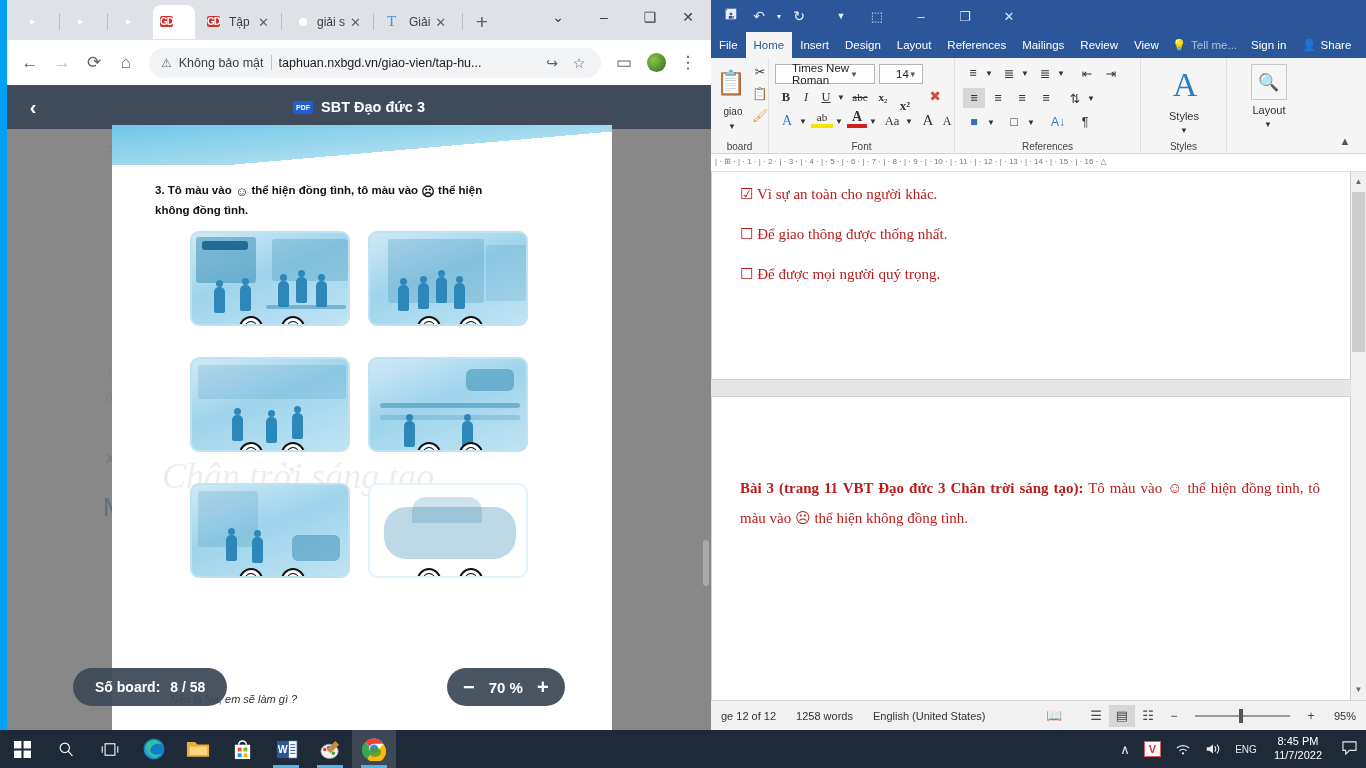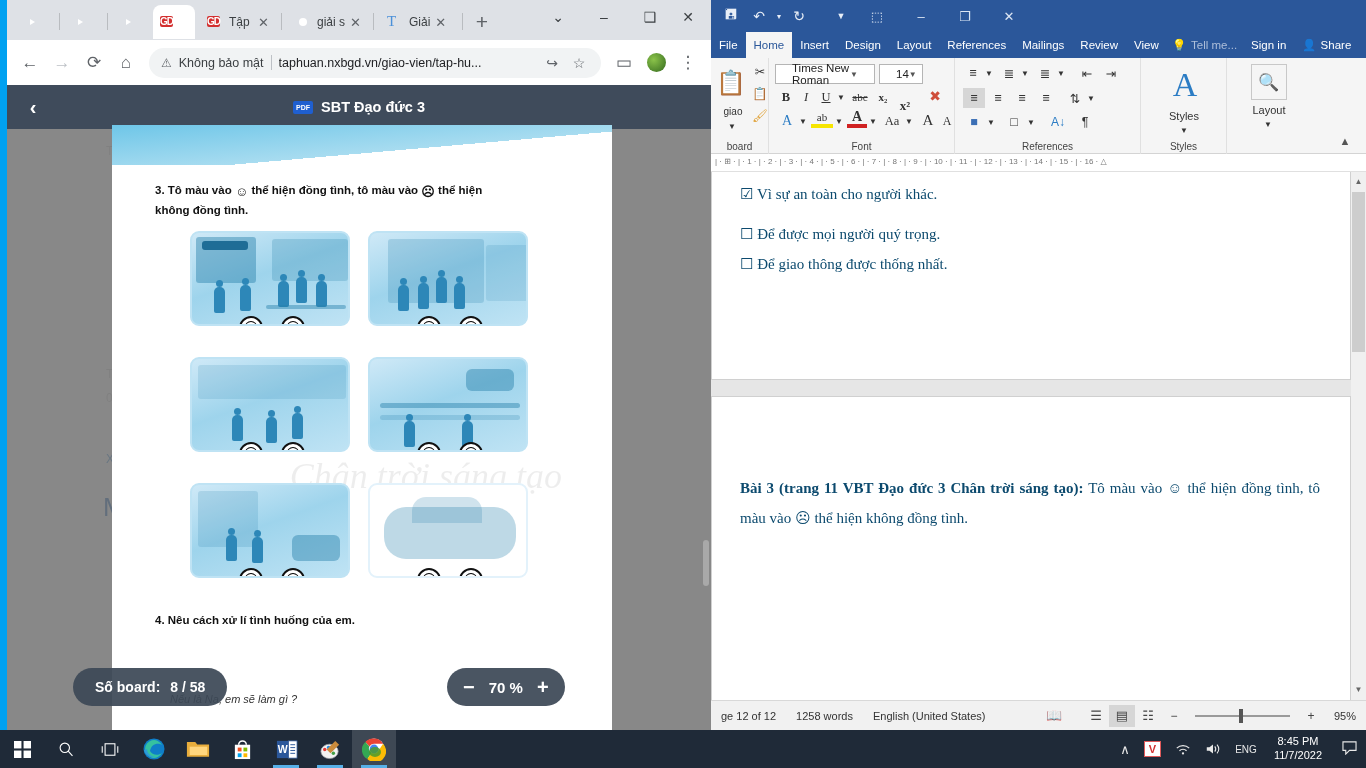--- a/index.html
+++ b/index.html
@@ -137,21 +137,21 @@
   #pdf-page {
     position: absolute; left: 105px; top: 40px; width: 500px; height: 605px;
     background: #ffffff; overflow: hidden;
   }
   #pdf-band {
     position: absolute; left: 0; top: 0; width: 500px; height: 40px;
     background: linear-gradient(175deg, #6ec6e8 0%, #a8dcf0 60%, #ffffff 60%);
   }
   #pdf-watermark {
     position: absolute; left: 50px; top: 330px; width: 400px;
-    text-align: right; font-family: "Liberation Serif", serif;
+    text-align: left; font-family: "Liberation Serif", serif;
     font-style: italic; font-size: 36px; color: rgba(0,0,0,0.07);
     white-space: nowrap; pointer-events: none;
   }
   .pdf-q {
     position: absolute; font-size: 11.5px; font-weight: bold; color: #111;
     line-height: 1.45; width: 420px;
   }
   .pdf-body {
     position: absolute; font-size: 11px; color: #333; line-height: 1.5;
     width: 400px;
@@ -266,21 +266,21 @@
   }
   #word-doc-area {
     position: absolute; left: 0; top: 172px; width: 655px; height: 528px;
     background: #e6e6e6; overflow: hidden;
   }
   .doc-page {
     position: absolute; left: 0; width: 640px; background: #fff;
     border: 1px solid #d0d0d0;
   }
   .doc-text {
-    font-family: "Liberation Serif", serif; font-size: 15px; color: #0c4a6e;
+    font-family: "Liberation Serif", serif; font-size: 15px; color: #b91c1c;
     line-height: 2.0;
   }
   .doc-text b { font-weight: bold; }
   #word-scrollbar {
     position: absolute; right: 0; top: 172px; width: 15px; height: 528px;
     background: #f0f0f0;
   }
   #word-scroll-thumb {
     position: absolute; right: 1px; top: 20px; width: 13px; height: 160px;
     background: #cdcdcd;
@@ -509,21 +509,20 @@
         <div class="panel" style="background:#ffffff;border-color:#e3f2fb;">
           <div class="shape" style="left:14px;top:22px;width:132px;height:52px;border-radius:22px;background:rgba(41,128,171,.30);"></div>
           <div class="shape" style="left:42px;top:12px;width:70px;height:26px;border-radius:14px 14px 0 0;background:rgba(41,128,171,.22);"></div>
           <div class="faces">
             <span class="face">☺</span>
             <span class="face">☹</span>
           </div>
         </div>
       </div>
 
-      <div class="pdf-q" style="left:43px;top:487px;">4. Nêu cách xử lí tình huống của em.</div>
       <div class="pdf-body" style="left:58px;top:566px;font-style:italic;">Nếu là Na, em sẽ làm gì ?</div>
     </div>
 
     <div id="pdf-scroll-thumb"></div>
 
     <div id="page-pill">
       <span>Số board:</span>
       <span>8 / 58</span>
     </div>
     <div id="zoom-pill">
@@ -657,27 +656,27 @@
   </div>
 
   <div id="word-doc-area">
 
     <div class="doc-page" style="top:-192px;height:400px;">
       <div class="doc-text" style="position:absolute;left:28px;top:198px;width:580px;">
         <div style="margin-bottom:10px;">
           <span>☑</span>
           <span>Vì sự an toàn cho người khác.</span>
         </div>
+        <div style="margin-bottom:10px;">
+          <span>☐</span>
+          <span>Để giao thông được thống nhất.</span>
+        </div>
         <div>
           <span>☐</span>
           <span>Để được mọi người quý trọng.</span>
-        </div>
-        <div style="margin-bottom:10px;">
-          <span>☐</span>
-          <span>Để giao thông được thống nhất.</span>
         </div>
       </div>
     </div>
 
     <div class="doc-page" style="top:224px;height:480px;">
       <div class="doc-text" style="position:absolute;left:28px;top:76px;width:580px;text-align:justify;">
         <b>Bài 3 (trang 11 VBT Đạo đức 3 Chân trời sáng tạo):</b>
         <span>Tô màu vào</span>
         <span>☺</span>
         <span>thể hiện đồng tình, tô màu vào</span>

